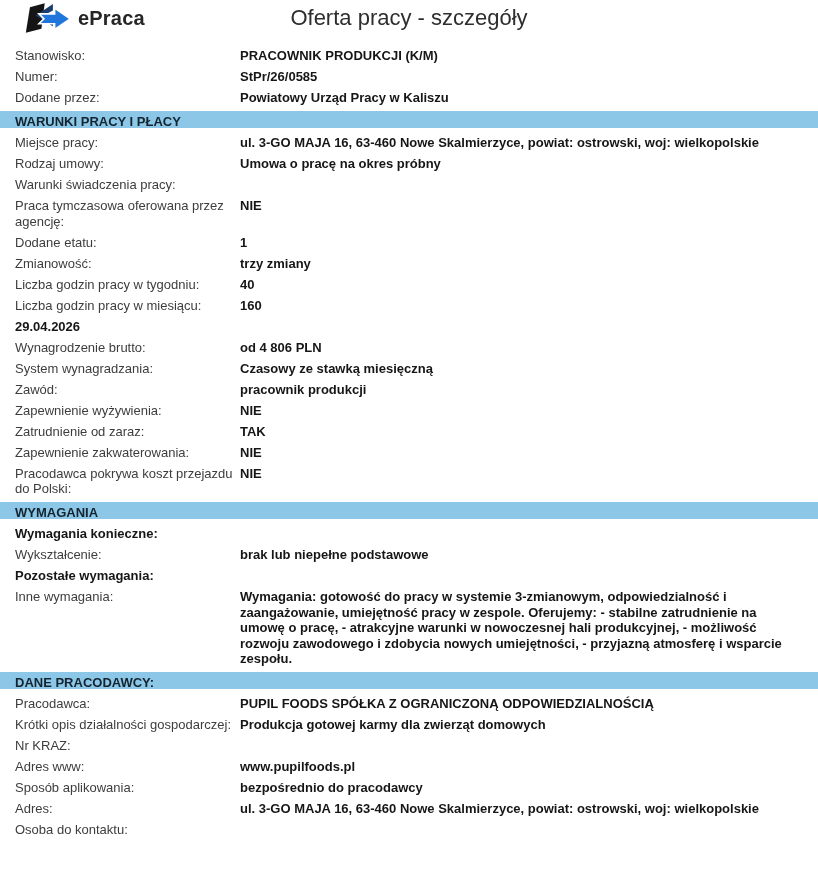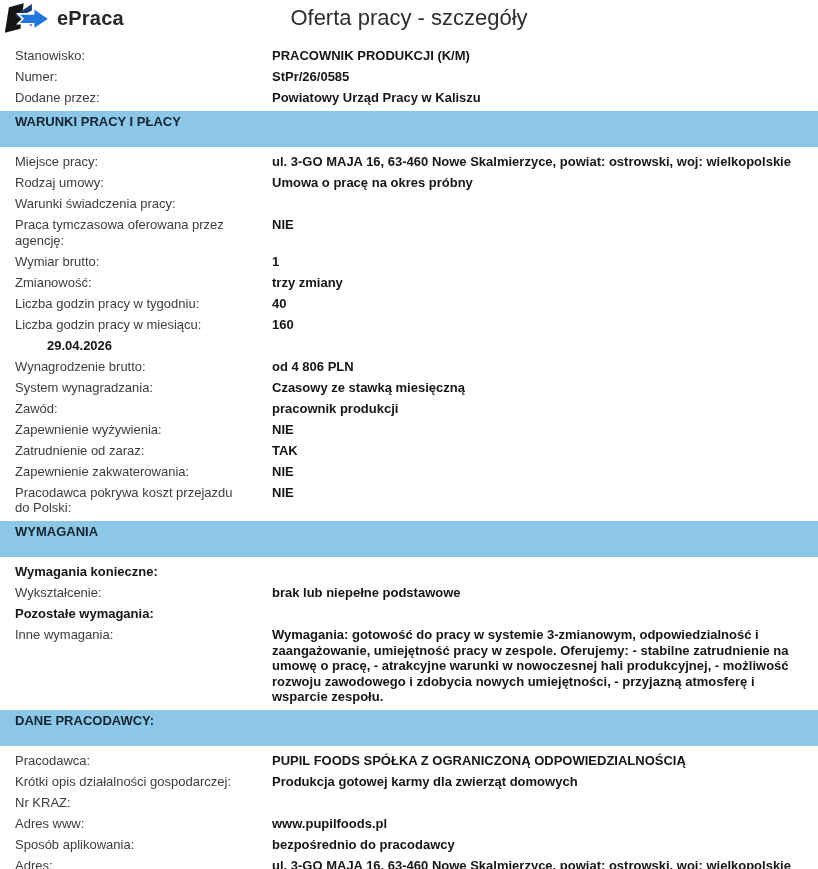--- a/index.html
+++ b/index.html
@@ -16,21 +16,21 @@
     font-family:"Liberation Sans", sans-serif;
     color:var(--value-text);
     -webkit-font-smoothing:antialiased;
   }
   .page-header{
     position:relative;
     height:40px;
   }
   .logo{
     position:absolute;
-    left:4px;top:3px;
+    left:25px;top:3px;
     display:flex;align-items:center;gap:7px;
     cursor:pointer;
   }
   .logo-icon{display:block;}
   .logo-text{
     font-size:20px;
     font-weight:bold;
     color:#262626;
     letter-spacing:.2px;
   }
@@ -43,21 +43,21 @@
     line-height:26px;
   }
   .content{
     padding-top:8px;
   }
   .section-header{
     background:var(--section-header-bg);
     color:var(--section-header-text);
     font-size:13px;
     font-weight:bold;
-    height:36px;
+    height:17px;
     line-height:21px;
     padding-left:15px;
     margin:0 0 7px 0;
   }
   .row{
     display:grid;
     grid-template-columns:225px 1fr;
     padding:0 22px 0 15px;
     margin-bottom:5.5px;
     font-size:13px;
@@ -67,21 +67,20 @@
     color:var(--label-text);
     min-height:15.5px;
   }
   .row .label.bold{
     font-weight:bold;
     color:var(--value-text);
   }
   .row .value{
     font-weight:bold;
     color:var(--value-text);
-    margin-left:32px;
   }
 </style>
 </head>
 <body>
 
 <div class="page-header">
   <div class="logo">
     <svg class="logo-icon" width="46" height="30" viewBox="0 0 56 36" aria-hidden="true">
       <polygon id="logo-shape-black" points="6,5 24,0 20,31 1,36" fill="#151515"></polygon>
       <polygon id="logo-shape-navy" points="34,1 13,15 34,28 34,20 23,14.5 34,9" fill="#1c3e6e"></polygon>
@@ -116,21 +115,21 @@
     </div>
     <div class="row">
       <div class="label">Warunki świadczenia pracy:</div>
       <div class="value"></div>
     </div>
     <div class="row">
       <div class="label">Praca tymczasowa oferowana przez agencję:</div>
       <div class="value">NIE</div>
     </div>
     <div class="row">
-      <div class="label">Wymiar brutto:</div>
+      <div class="label">Dodane etatu:</div>
       <div class="value">1</div>
     </div>
     <div class="row">
       <div class="label">Zmianowość:</div>
       <div class="value">trzy zmiany</div>
     </div>
     <div class="row">
       <div class="label">Liczba godzin pracy w tygodniu:</div>
       <div class="value">40</div>
     </div>

